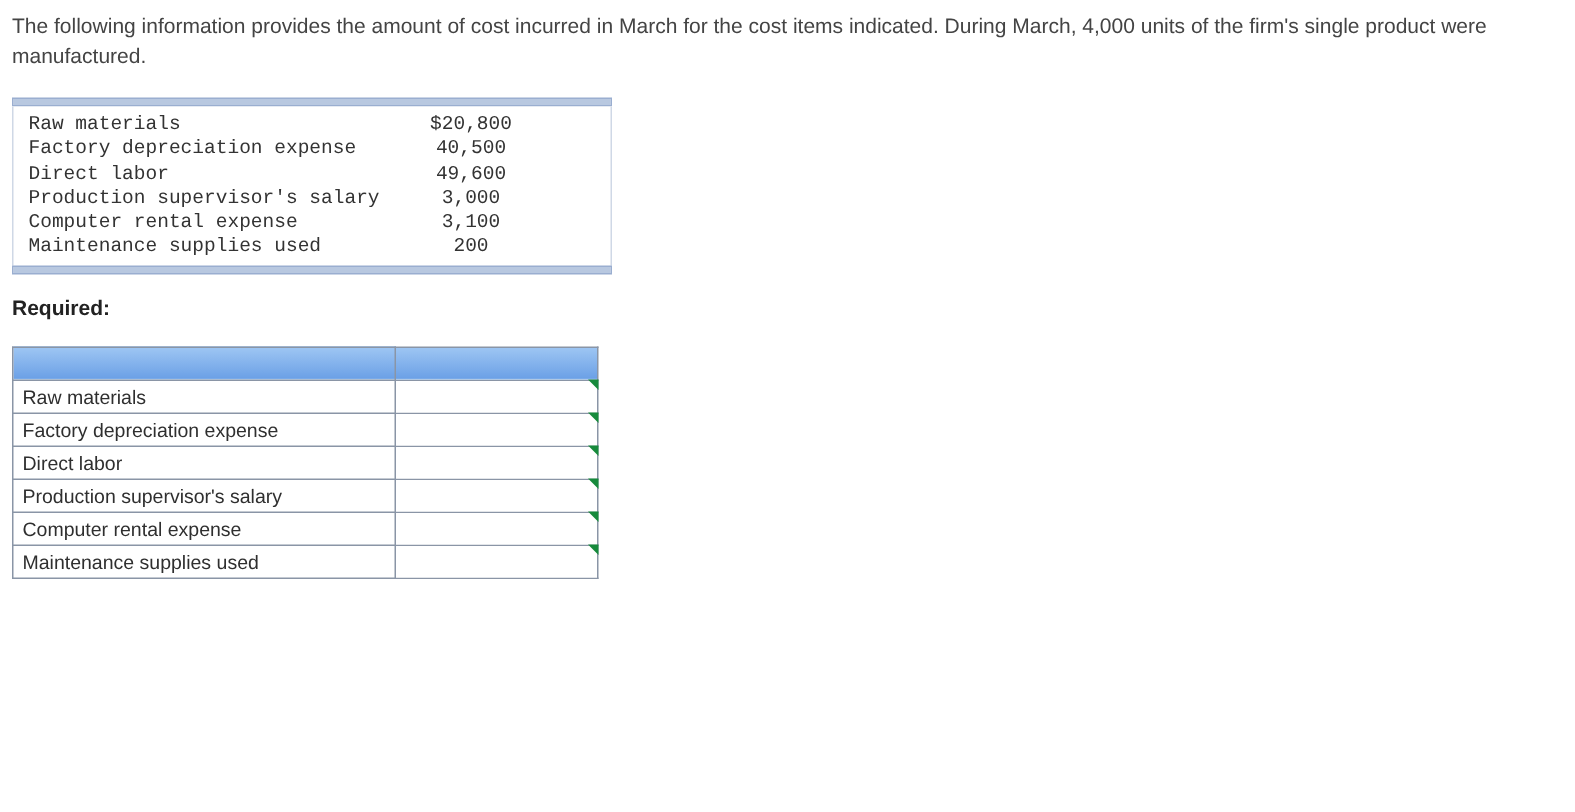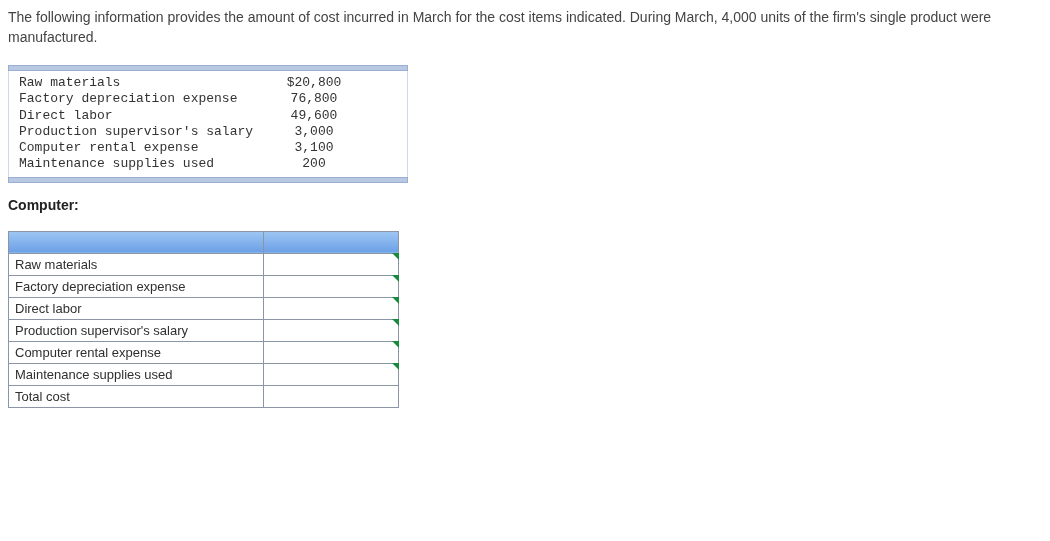--- a/index.html
+++ b/index.html
@@ -86,21 +86,21 @@
 
 <div class="data-block">
   <div class="top-bar"></div>
   <div class="pre-wrap">
     <div class="pre-row">
       <span class="pre-label">Raw materials</span>
       <span class="pre-value">$20,800</span>
     </div>
     <div class="pre-row">
       <span class="pre-label">Factory depreciation expense</span>
-      <span class="pre-value">76,800</span>
+      <span class="pre-value">40,500</span>
     </div>
     <div class="pre-row">
       <span class="pre-label">Direct labor</span>
       <span class="pre-value">49,600</span>
     </div>
     <div class="pre-row">
       <span class="pre-label">Production supervisor's salary</span>
       <span class="pre-value">3,000</span>
     </div>
     <div class="pre-row">
@@ -109,21 +109,21 @@
     </div>
     <div class="pre-row">
       <span class="pre-label">Maintenance supplies used</span>
       <span class="pre-value">200</span>
     </div>
   </div>
   <div class="bot-bar"></div>
 </div>
 
 <div class="required-block">
-  <div class="required-heading">Computer:</div>
+  <div class="required-heading">Required:</div>
 </div>
 
 <table class="answer-table">
   <tbody>
       <tr class="hdr">
     <td class="label-cell"></td>
     <td class="input-cell"></td>
   </tr>
   <tr>
     <td class="label-cell">Raw materials</td>
@@ -154,18 +154,14 @@
     <td class="input-cell">
           <span class="caret"></span>
         </td>
   </tr>
   <tr>
     <td class="label-cell">Maintenance supplies used</td>
     <td class="input-cell">
           <span class="caret"></span>
         </td>
   </tr>
-  <tr class="total-row">
-    <td class="label-cell">Total cost</td>
-    <td class="input-cell"></td>
-  </tr>
 </tbody>
   </table>
 
 </body></html>

